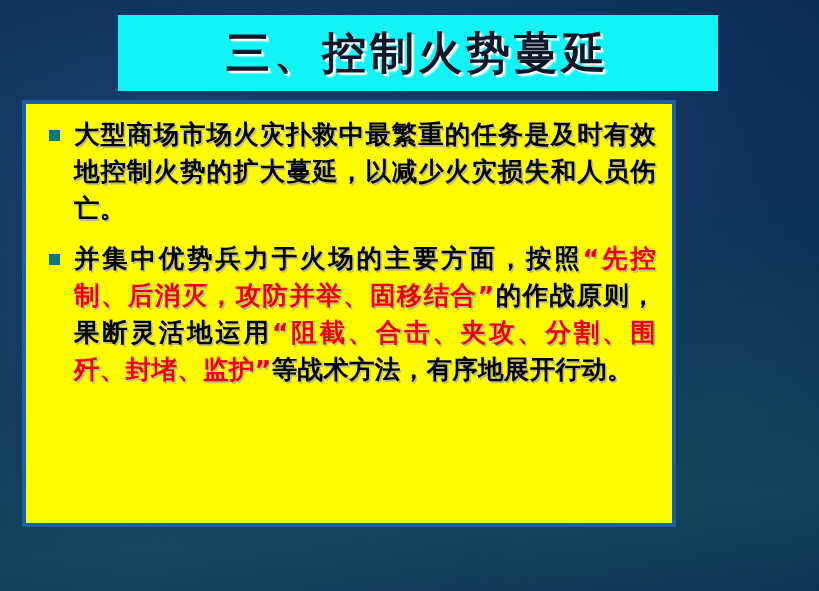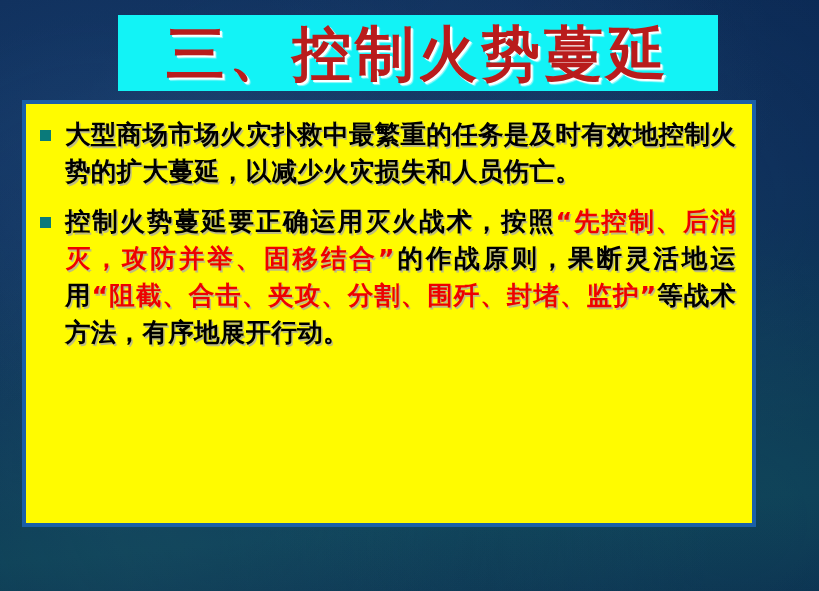--- a/index.html
+++ b/index.html
@@ -50,41 +50,41 @@
     height: 76px;
     background: #12f3f6;
     display: flex;
     align-items: center;
     justify-content: center;
     box-sizing: border-box;
   }
   #title-text {
     font-family: "DejaVu Sans", "Liberation Sans", sans-serif;
     font-weight: bold;
-    font-size: 59px;
+    font-size: 44px;
     letter-spacing: 4px;
-    color: #b91c1c;
+    color: #0f172a;
     white-space: nowrap;
     text-shadow:
       2px 2px 0 rgba(255,255,255,0.95),
       3px 3px 1px rgba(255,255,255,0.55);
     line-height: 1;
   }
 
   
   #content-panel {
     position: absolute;
     left: 22px;
     top: 100px;
-    width: 734px;
+    width: 654px;
     height: 427px;
     background: #fffb00;
     border: 4px solid #1a5fa8;
     box-sizing: border-box;
-    padding: 12px 16px 10px 6px;
+    padding: 12px 16px 10px 15px;
   }
 
   .bullet-row {
     display: flex;
     align-items: flex-start;
     margin-bottom: 13px;
   }
   .bullet-row:last-child { margin-bottom: 0; }
 
   .bullet-marker {
@@ -126,17 +126,17 @@
   <div id="content-panel">
 
     <div class="bullet-row">
       <span class="bullet-marker"></span>
       <div class="bullet-text"><span>大型商场市场火灾扑救中最繁重的任务是及时有效地控制火势的扩大蔓延，以减少火灾损失和人员伤亡。</span></div>
     </div>
 
 
     <div class="bullet-row">
       <span class="bullet-marker"></span>
-      <div class="bullet-text"><span>控制火势蔓延要正确运用灭火战术，按照</span><span class="hl-red">“先控制、后消灭，攻防并举、固移结合”</span><span>的作战原则，果断灵活地运用</span><span class="hl-red">“阻截、合击、夹攻、分割、围歼、封堵、监护”</span><span>等战术方法，有序地展开行动。</span></div>
+      <div class="bullet-text"><span>并集中优势兵力于火场的主要方面，按照</span><span class="hl-red">“先控制、后消灭，攻防并举、固移结合”</span><span>的作战原则，果断灵活地运用</span><span class="hl-red">“阻截、合击、夹攻、分割、围歼、封堵、监护”</span><span>等战术方法，有序地展开行动。</span></div>
     </div>
 
   </div>
 </div>
 
 </body></html>

